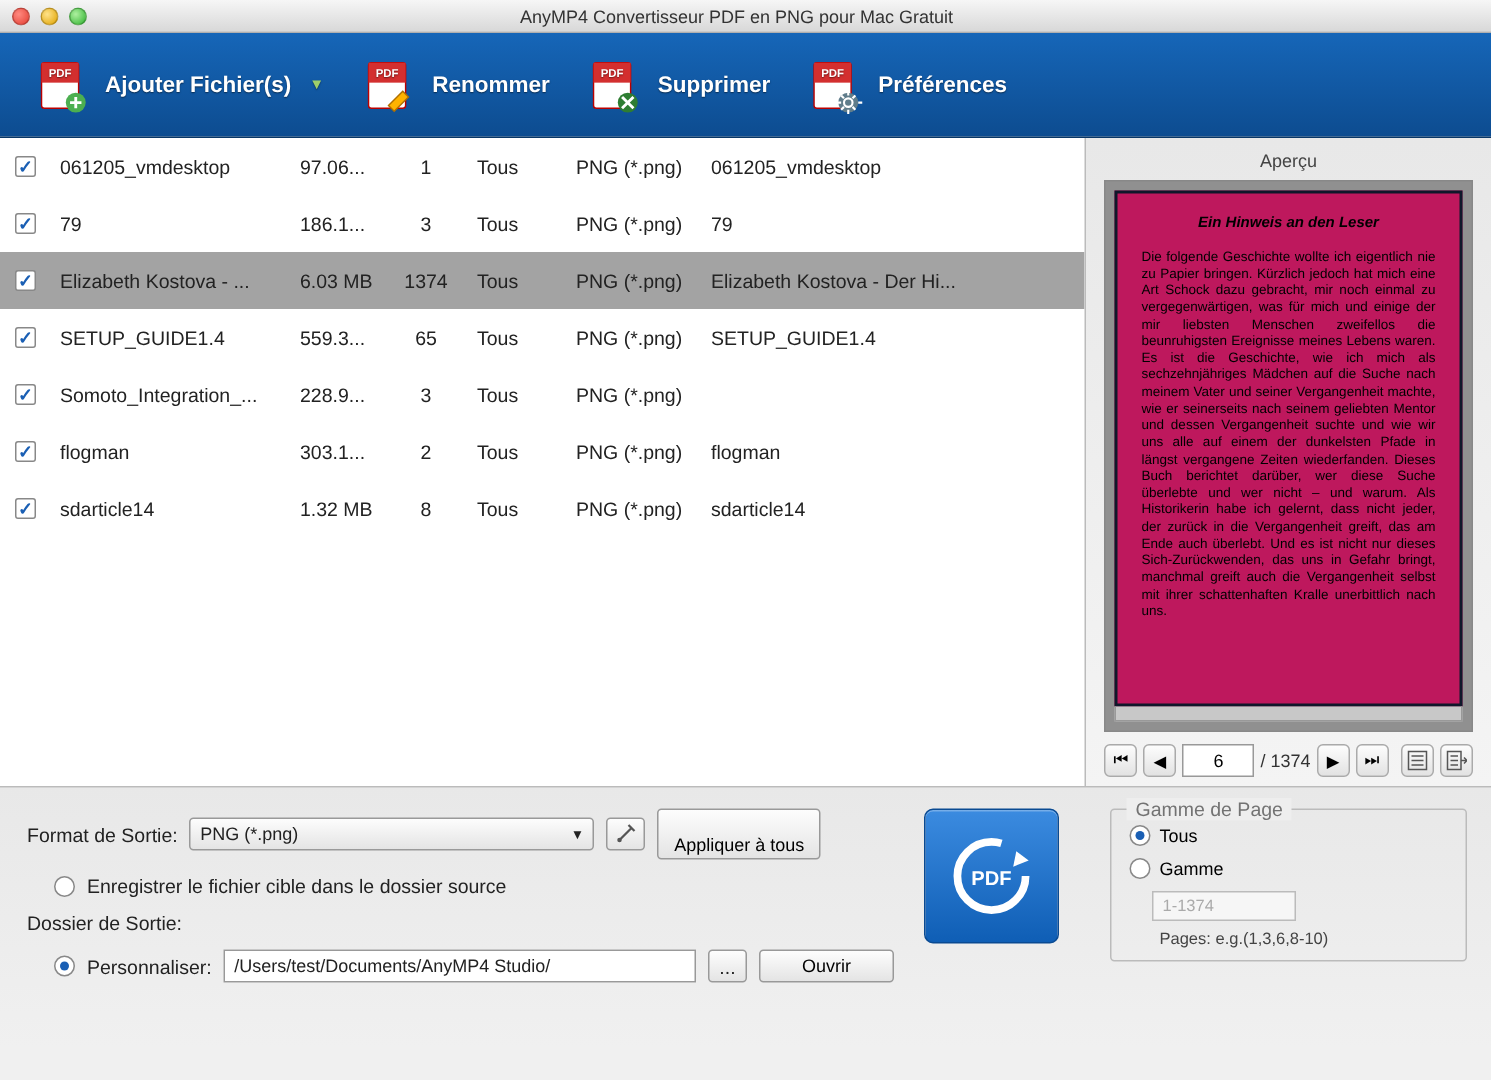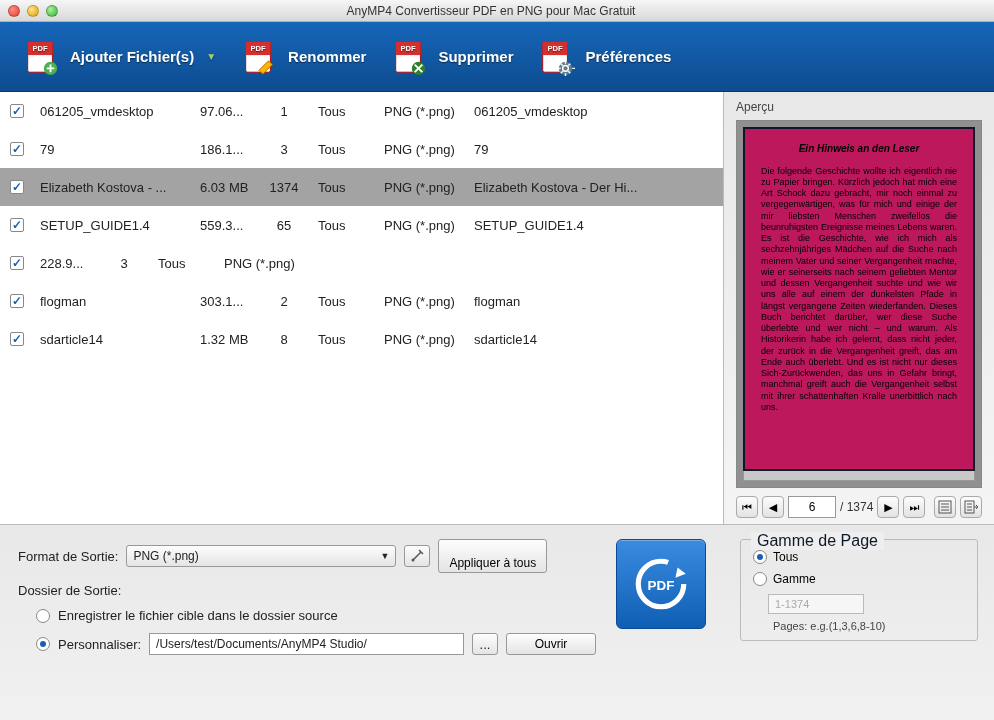--- a/index.html
+++ b/index.html
@@ -34,21 +34,21 @@
 .c-name { width: 160px; }
 .c-size { width: 62px; }
 .c-num { width: 56px; text-align: center; }
 .c-pages { width: 66px; }
 .c-fmt { width: 90px; }
 .c-out { flex: 1; }
 .chk { width: 14px; height: 14px; border: 1px solid #888; border-radius: 2px; background: #fff; display: flex; align-items: center; justify-content: center; }
 .chk.on::after { content: "✓"; color: #1a5fb4; font-size: 12px; font-weight: bold; line-height: 1; }
 
 
-.side { width: 270px; background: linear-gradient(#e8e8e8, #f4f4f4); padding: 8px 12px 6px; display: flex; flex-direction: column; }
+.side { width: 270px; background: linear-gradient(#e8e8e8, #f4f4f4); padding: 8px 12px 6px; display: flex; flex-direction: column; align-items: center; }
 .side-label { font-size: 12px; color: #444; margin-bottom: 6px; }
 .preview { flex: 1; background: #909090; border: 1px solid #888; padding: 6px; display: flex; flex-direction: column; }
 .page { flex: 1; background: #be185d; border: 2px solid #0f172a; padding: 14px 16px; font-family: "Times New Roman", serif; font-size: 9px; line-height: 1.25; text-align: justify; overflow: hidden; }
 .page .ptitle { text-align: center; font-style: italic; font-weight: bold; margin-bottom: 10px; font-size: 10px; }
 .preview-scroll { height: 10px; background: #c8c8c8; border: 1px solid #999; border-top: none; }
 .pager { display: flex; align-items: center; gap: 4px; margin-top: 8px; }
 .pbtn { width: 22px; height: 22px; border: 1px solid #aaa; background: linear-gradient(#fdfdfd,#e2e2e2); border-radius: 4px; display: flex; align-items: center; justify-content: center; font-size: 11px; cursor: pointer; }
 .pfield { width: 48px; height: 22px; border: 1px solid #999; background: #fff; text-align: center; font-size: 12px; }
 .ptot { font-size: 12px; color: #333; }
 .gap { flex: 1; }
@@ -64,21 +64,21 @@
 .apply { height: 22px; border: 1px solid #999; background: linear-gradient(#fdfdfd,#e4e4e4); border-radius: 3px; padding: 16px 10px; font-size: 12px; cursor: pointer; }
 .radio { width: 14px; height: 14px; border: 1px solid #888; border-radius: 50%; background: #fff; display: flex; align-items: center; justify-content: center; }
 .radio.on::after { content: ""; width: 6px; height: 6px; border-radius: 50%; background: #1a5fb4; }
 .path { flex: 1; height: 22px; border: 1px solid #999; background: #fff; font-size: 12px; padding: 0 6px; display: flex; align-items: center; }
 .open { width: 90px; height: 22px; border: 1px solid #999; background: linear-gradient(#fdfdfd,#e4e4e4); border-radius: 3px; font-size: 12px; cursor: pointer; }
 .big-pdf { width: 90px; height: 90px; background: linear-gradient(#3b8be0,#0f5eb5); border: 1px solid #0a4a92; border-radius: 6px; display: flex; align-items: center; justify-content: center; margin-left: 10px; box-shadow: inset 0 1px 0 rgba(255,255,255,.3); }
 .big-pdf svg { width: 62px; height: 62px; }
 
 .bot-right { width: 270px; padding: 14px 16px; }
 .fieldset { border: 1px solid #bbb; border-radius: 3px; padding: 10px 12px 8px; position: relative; font-size: 12px; }
-.legend { position: absolute; top: -8px; left: 10px; background: #eee; padding: 0 6px; font-size: 16px; color: #0f172a; }
+.legend { position: absolute; top: -8px; left: 10px; background: #eee; padding: 0 6px; font-size: 13px; color: #737373; }
 .frow { display: flex; align-items: center; gap: 6px; margin-bottom: 8px; }
 .rng { width: 96px; height: 20px; border: 1px solid #bbb; background: #f6f6f6; color: #aaa; font-size: 11px; padding: 0 6px; display: flex; align-items: center; margin-left: 15px; }
 .hint { font-size: 11px; color: #444; margin-left: 20px; margin-top: 6px; }
 </style>
 </head>
 <body>
 
 <div class="titlebar">
   <div class="traffic">
     <div class="dot red"></div>
@@ -176,20 +176,21 @@
           <div class="td c-size">559.3...</div>
           <div class="td c-num">65</div>
           <div class="td c-pages">Tous</div>
           <div class="td c-fmt">PNG (*.png)</div>
           <div class="td c-out">SETUP_GUIDE1.4</div>
         </div>
         <div class="trow">
           <div class="td c-chk">
             <span class="chk on"></span>
           </div>
+          <div class="td c-name">Somoto_Integration_...</div>
           <div class="td c-size">228.9...</div>
           <div class="td c-num">3</div>
           <div class="td c-pages">Tous</div>
           <div class="td c-fmt">PNG (*.png)</div>
         </div>
         <div class="trow">
           <div class="td c-chk">
             <span class="chk on"></span>
           </div>
           <div class="td c-name">flogman</div>
@@ -265,27 +266,27 @@
       <div style="position:absolute; right:18px; top:14px;">
         <div class="big-pdf">
           <svg viewBox="0 0 60 60">
               <circle cx="30" cy="30" r="22" fill="none" stroke="#fff" stroke-width="5" stroke-dasharray="110 30"></circle>
               <path d="M46 14 l8 6 -10 4 z" fill="#fff"></path>
               <text x="30" y="36" font-size="13" font-weight="bold" fill="#fff" text-anchor="middle">PDF</text>
             </svg>
         </div>
       </div>
     </div>
-    <div class="row">
-        <span class="lbl">Dossier de Sortie:</span>
-      </div>
     <div class="row" style="margin-left:18px;">
       <span class="radio"></span>
       <span>Enregistrer le fichier cible dans le dossier source</span>
     </div>
+    <div class="row">
+        <span class="lbl">Dossier de Sortie:</span>
+      </div>
     <div class="row" style="margin-left:18px; width:560px;">
       <span class="radio on"></span>
       <span>Personnaliser:</span>
       <div class="path">
           <span>/Users/test/Documents/AnyMP4 Studio/</span>
         </div>
       <div class="sqbtn">...</div>
       <button class="open">Ouvrir</button>
     </div>
   </div>

